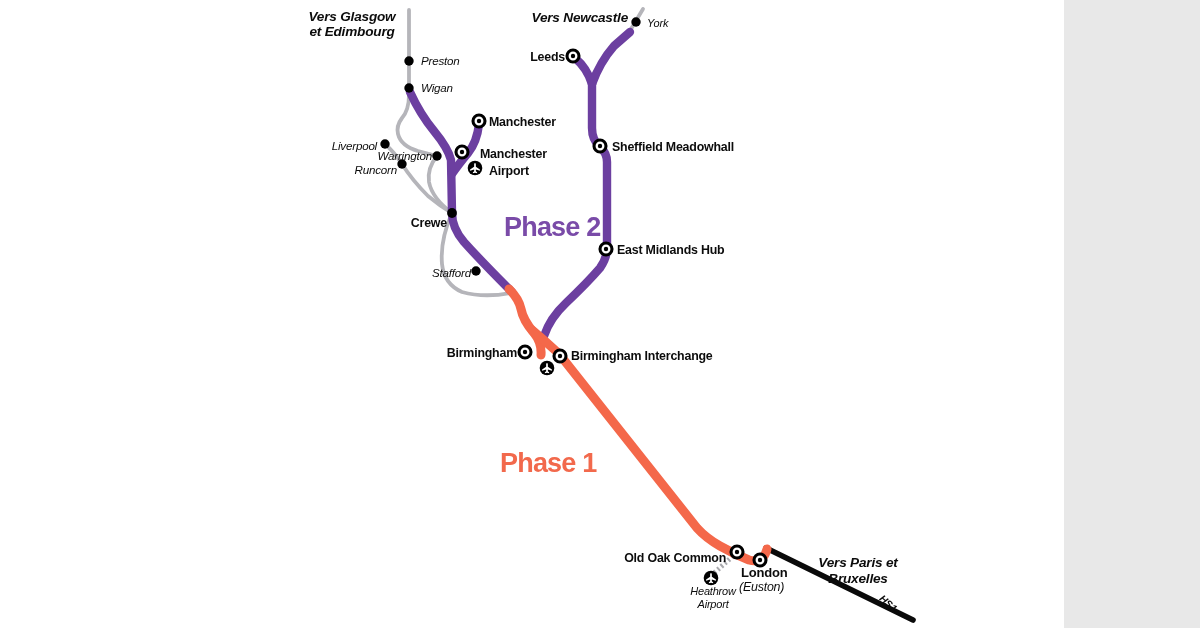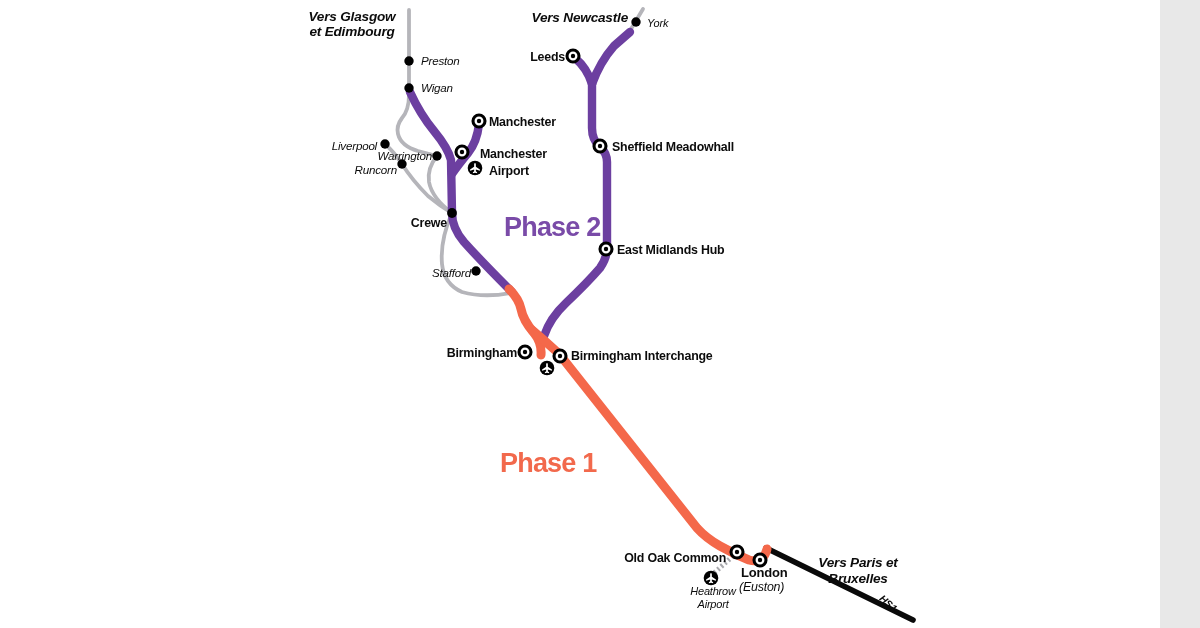--- a/index.html
+++ b/index.html
@@ -1,21 +1,21 @@
 <!DOCTYPE html>
 <html style="--phase1: #F4684A; --phase2: #6C3FA0; --phase1-text: #F2694C; --phase2-text: #7A4BA8; --classic: #B5B5BA; --hs1: #0A0A0A; --station-black: #000000; --background: #FFFFFF;"><head>
 <meta charset="utf-8">
 <style>
   :root{
     --phase1:#F4684A; --phase2:#6C3FA0; --phase1-text:#F2694C; --phase2-text:#7A4BA8;
     --classic:#B5B5BA; --hs1:#0A0A0A; --station-black:#000000; --background:#FFFFFF;
   }
   html,body{margin:0;padding:0;}
   body{background:#e8e8e8;font-family:"Liberation Sans",sans-serif;}
-  .stage{position:relative;width:1160px;height:628px;background:var(--background);overflow:hidden;}
+  .stage{position:relative;width:1064px;height:628px;background:var(--background);overflow:hidden;}
   svg{display:block;}
   
   .ln{fill:none;stroke-linecap:round;stroke-linejoin:round;}
   .ln-classic{stroke:var(--classic);stroke-width:3.8px;}
   .ln-phase2{stroke:var(--phase2);stroke-width:8.4px;}
   .ln-phase1{stroke:var(--phase1);stroke-width:9px;}
   .ln-hs1{stroke:var(--hs1);stroke-width:5.6px;}
   .ln-airlink{stroke:#a9a9ad;stroke-width:5px;stroke-dasharray:2 2.6;stroke-linecap:butt;}
   
   .st-ring{fill:#fff;stroke:var(--station-black);stroke-width:3.1px;}

